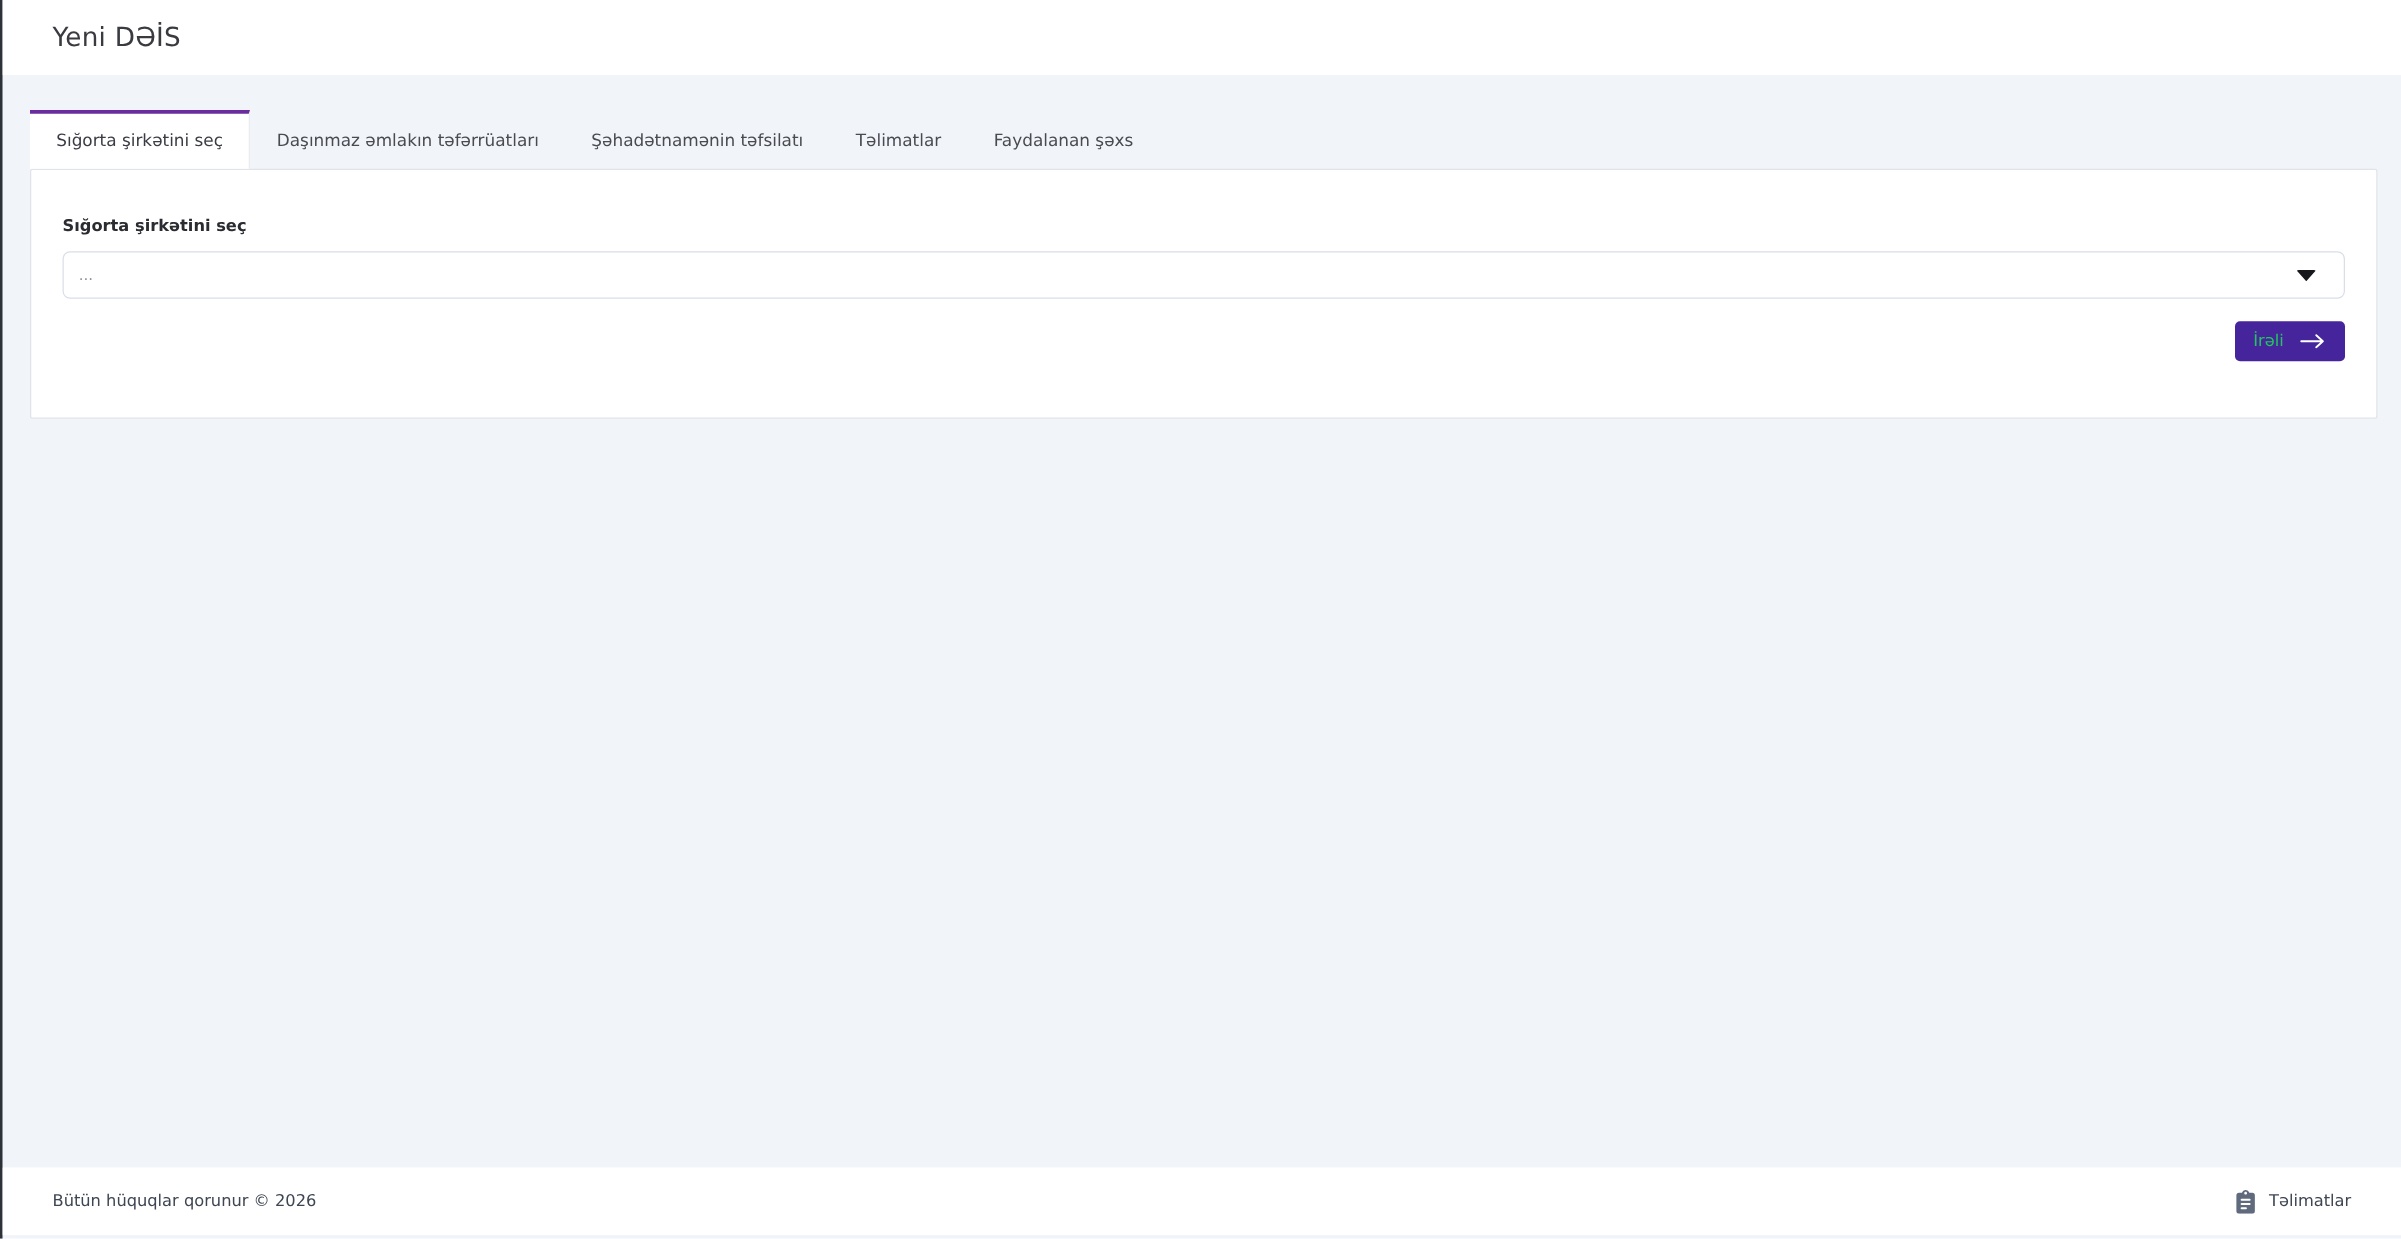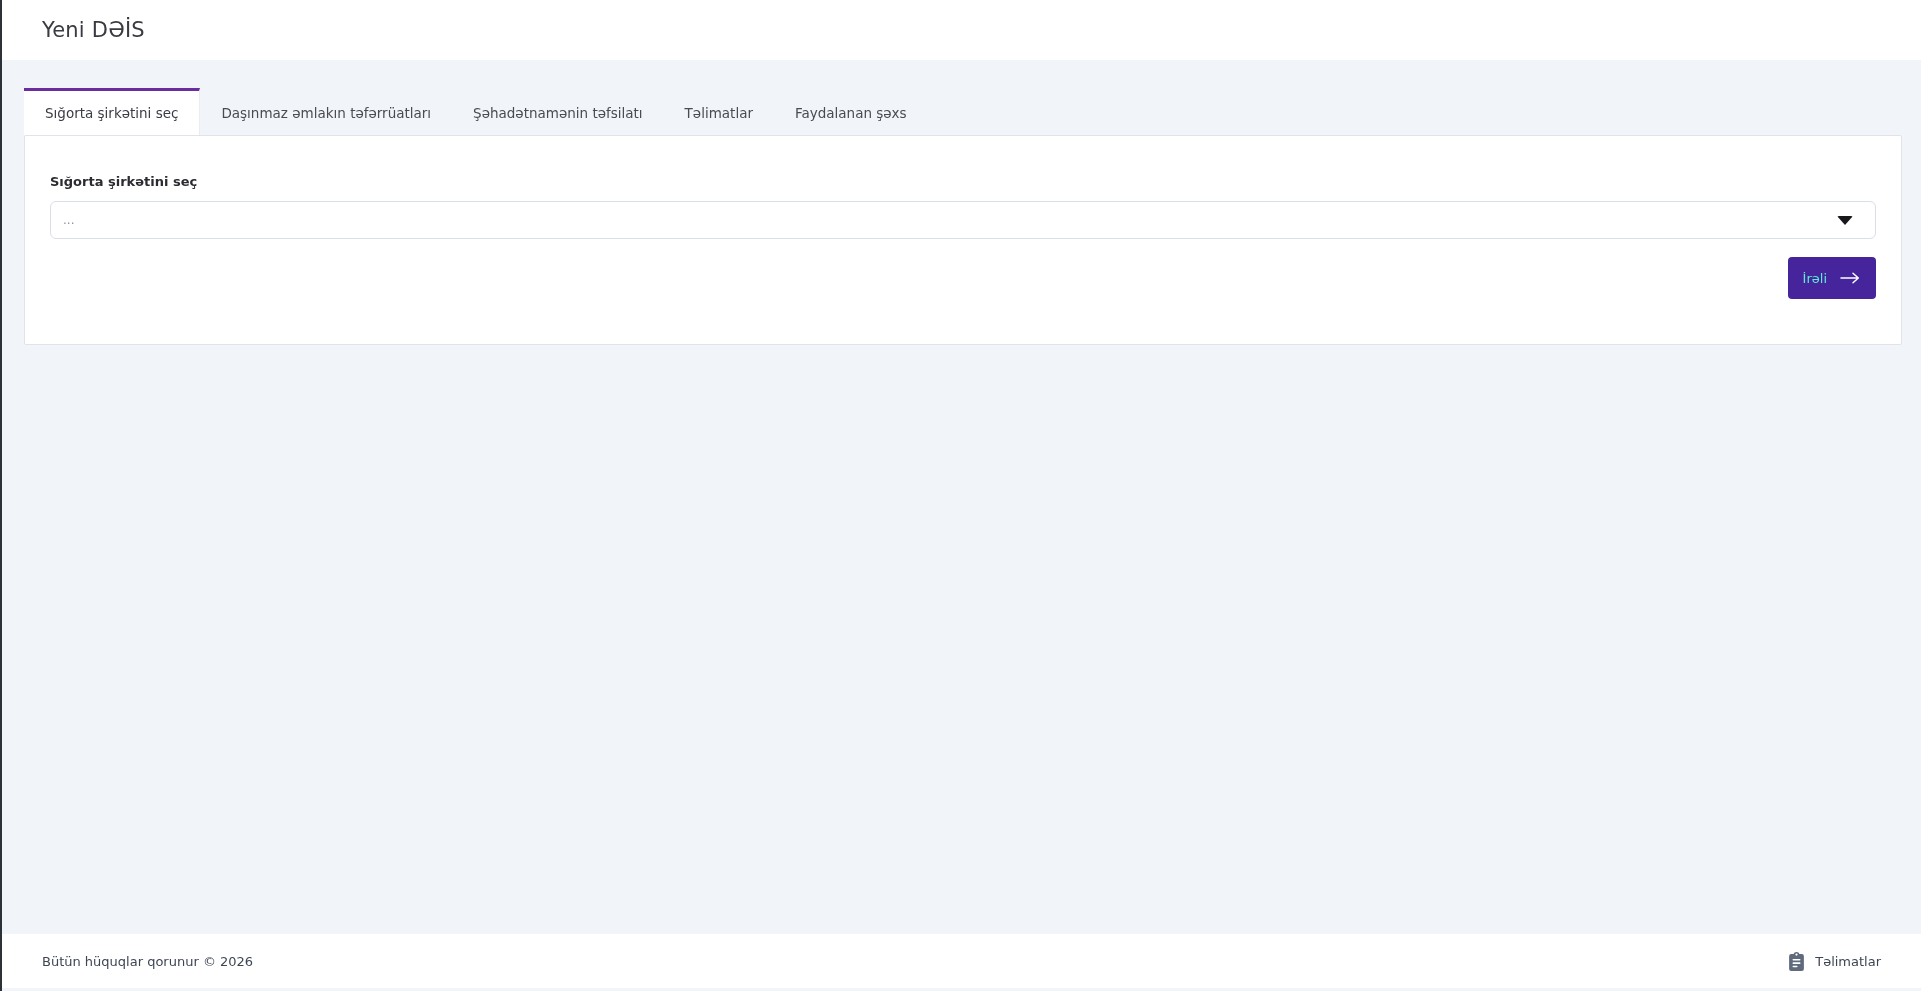--- a/index.html
+++ b/index.html
@@ -76,24 +76,24 @@
     border-left:8px solid transparent;
     border-right:8px solid transparent;
     border-top:9px solid #17181b;
     border-radius:2px;
   }
   .button-row{
     display:flex; justify-content:flex-end;
     margin-top:18px;
   }
   .next-button{
-    height:42px;
+    height:32px;
     background:#46259c;
     border:none; border-radius:4px;
-    color:#5eead4; font-size:13px;
+    color:#22c55e; font-size:13px;
     font-family:inherit;
     display:flex; align-items:center; gap:13px;
     padding:12px 15px;
     cursor:pointer;
   }
 
   
   .content-spacer{ flex:1 1 auto; }
 
   

